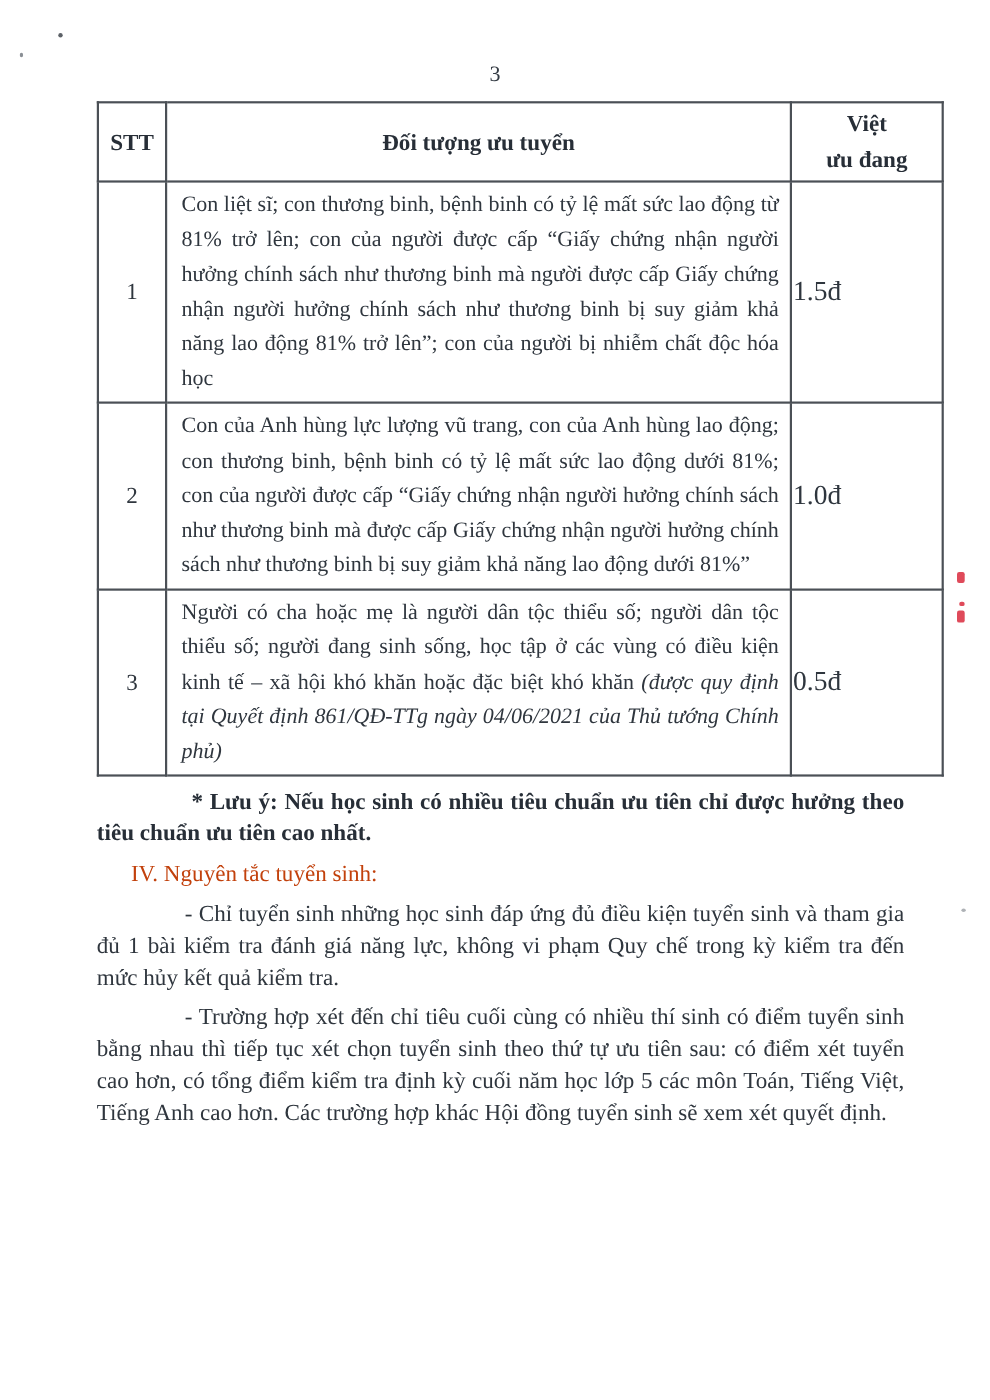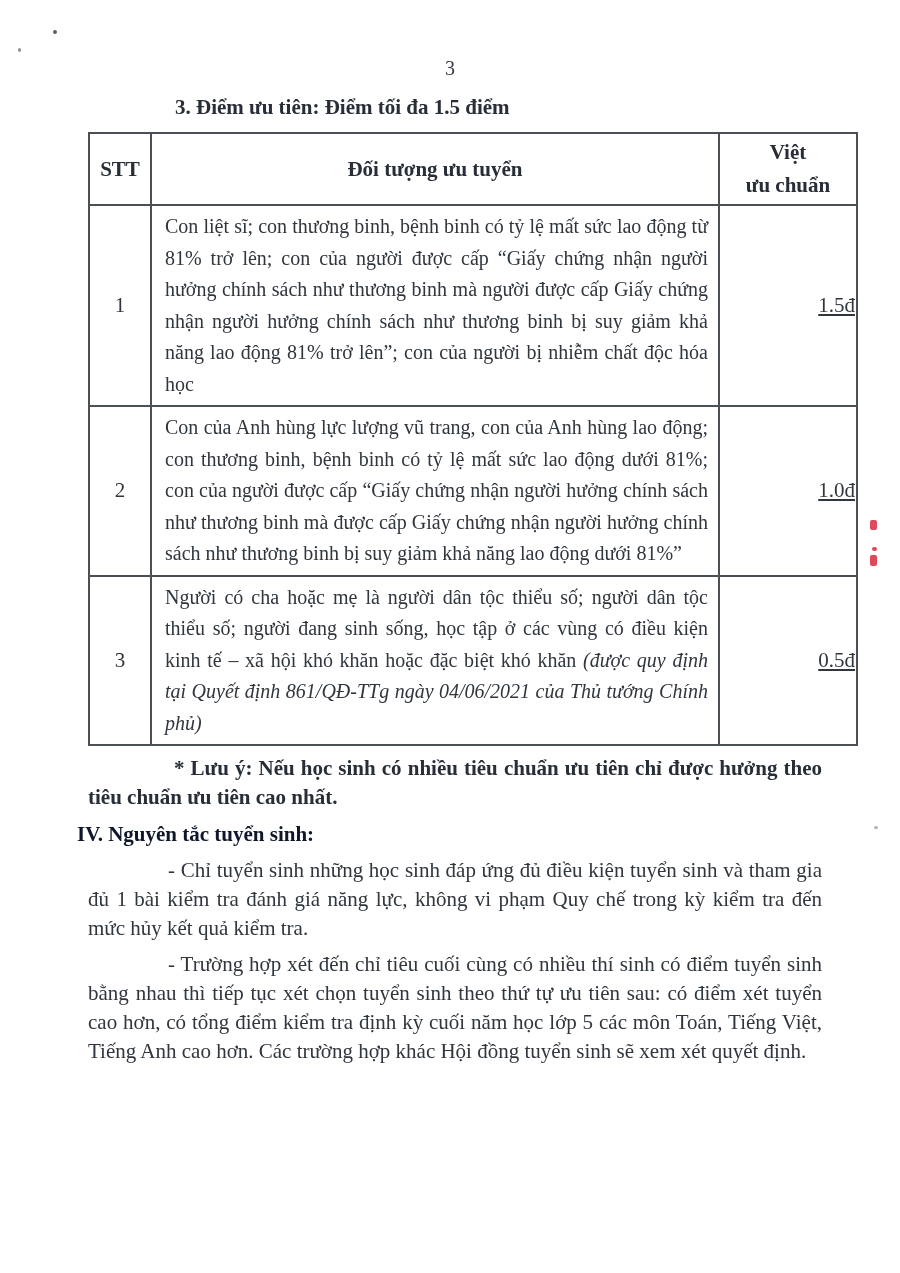--- a/index.html
+++ b/index.html
@@ -63,42 +63,41 @@
     font-size: 20px;
     line-height: 31.5px;
     text-align: justify;
     vertical-align: middle;
     padding: 5px 10px 5px 13px;
     color: #2f363e;
     margin-top: 24px;
   }
   td.desc-cell .cell-italic { font-style: italic; }
   td.pts-cell {
-    text-align: right;
+    text-align: left;
     vertical-align: middle;
-    font-size: 21px;
+    font-size: 25px;
     color: #2f363e;
-    text-decoration: underline;
   }
   .note {
     margin: 8px 0 0 88px;
     width: 734px;
     font-size: 21px;
     line-height: 29px;
     font-weight: bold;
     text-indent: 86px;
     text-align: justify;
     color: #272e37;
   }
   .sec-heading {
-    margin: 8px 0 0 77px;
+    margin: 8px 0 0 119px;
     font-size: 21px;
     line-height: 29px;
-    font-weight: bold;
-    color: #0f172a;
+    font-weight: normal;
+    color: #c2410c;
   }
   .para {
     margin: 7px 0 0 88px;
     width: 734px;
     font-size: 21px;
     line-height: 29px;
     text-indent: 80px;
     text-align: justify;
     color: #2f363e;
   }
@@ -123,35 +122,34 @@
 </head>
 <body>
 
 <div class="page">
 
   <div class="speck speck-a"></div>
   <div class="speck speck-b"></div>
 
   <div class="page-number">3</div>
 
-  <div class="doc-heading">3. Điểm ưu tiên: Điểm tối đa 1.5 điểm</div>
 
   <table class="priority-table">
     <colgroup>
       <col class="col-stt">
       <col class="col-desc">
       <col class="col-pts">
     </colgroup>
     <thead>
       <tr>
         <th class="hdr">STT</th>
         <th class="hdr">Đối tượng ưu tuyển</th>
         <th class="hdr">
           <div class="hdr-line">Việt</div>
-          <div class="hdr-line">ưu chuẩn</div>
+          <div class="hdr-line">ưu đang</div>
         </th>
       </tr>
     </thead>
     <tbody>
       <tr>
         <td class="stt-cell">1</td>
         <td class="desc-cell"><span>Con liệt sĩ; con thương binh, bệnh binh có tỷ lệ mất sức lao động từ 81% trở lên; con của người được cấp “Giấy chứng nhận người hưởng chính sách như thương binh mà người được cấp Giấy chứng nhận người hưởng chính sách như thương binh bị suy giảm khả năng lao động 81% trở lên”; con của người bị nhiễm chất độc hóa học</span><span class="cell-italic"></span></td>
         <td class="pts-cell">1.5đ</td>
       </tr>
       <tr>

